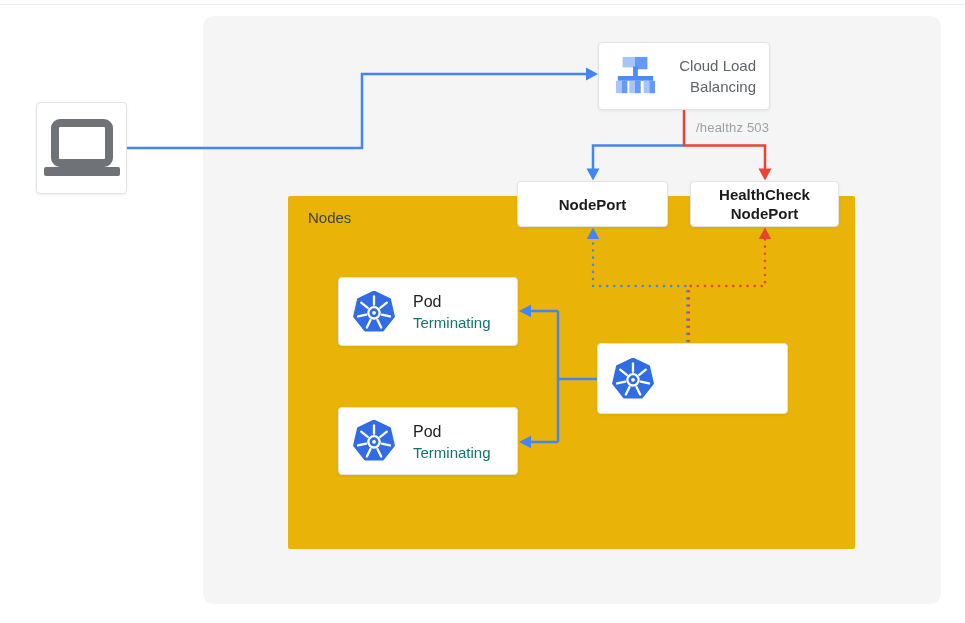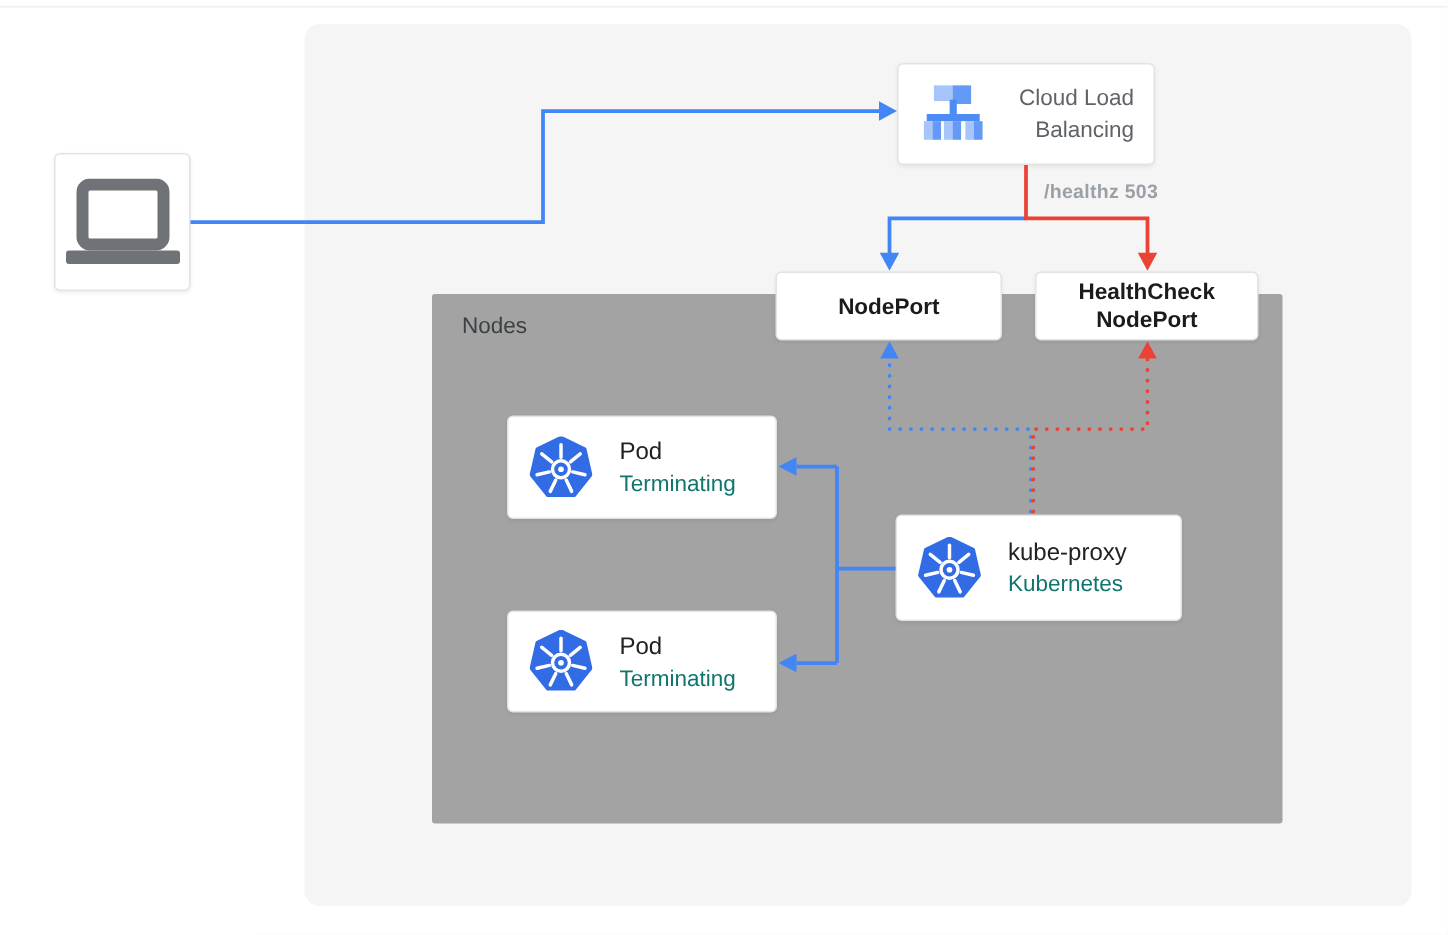--- a/index.html
+++ b/index.html
@@ -8,21 +8,21 @@
     background:#ffffff; overflow:hidden;
     font-family:"Liberation Sans", sans-serif;
   }
   .topline { position:absolute; top:4px; left:0; width:100%; height:1px; background:#f0f0f1; }
   .canvas {
     position:absolute; left:203px; top:16px; width:738px; height:588px;
     background:#f5f5f6; border-radius:10px;
   }
   .nodes-panel {
     position:absolute; left:288px; top:196px; width:567px; height:353px;
-    background:#a3a3a3; border-radius:2px;
+    background:#eab308; border-radius:2px;
   }
   .nodes-label {
     position:absolute; left:20px; top:13px;
     font-size:15px; color:#3c4043;
   }
   .box {
     position:absolute; background:#ffffff; box-sizing:border-box;
     border:1px solid #e3e3e3; border-radius:4px;
     box-shadow:0 1px 3px rgba(0,0,0,0.07);
   }
@@ -38,21 +38,21 @@
   .nodeport-box { left:517px; top:181px; width:151px; height:46px; }
   .hc-box { left:690px; top:181px; width:149px; height:46px; }
   .res-box { display:flex; align-items:center; padding-left:14px; gap:18px; }
   .pod1-box { left:338px; top:277px; width:180px; height:69px; }
   .pod2-box { left:338px; top:407px; width:180px; height:68px; }
   .kp-box { left:597px; top:343px; width:191px; height:71px; }
   .res-title { font-size:16px; line-height:23px; color:#212121; }
   .res-sub { font-size:15px; line-height:20px; color:#0f766e; }
   .healthz {
     position:absolute; left:696px; top:120px;
-    font-size:13px; font-weight:bold; color:#9aa0a6; letter-spacing:.2px;
+    font-size:13px; font-weight:normal; color:#9aa0a6; letter-spacing:.2px;
   }
   .overlay { position:absolute; left:0; top:0; z-index:5; pointer-events:none; }
   .icon { flex:0 0 auto; display:block; }
 </style>
 </head>
 <body>
 
 <div class="stage">
   <div class="topline"></div>
   <div class="canvas"></div>
@@ -173,18 +173,14 @@
         <line x1="50" y1="33" x2="50" y2="13"></line>
         <line x1="64.9" y1="40.2" x2="80.5" y2="27.7"></line>
         <line x1="68.5" y1="56.2" x2="88" y2="60.7"></line>
         <line x1="58.3" y1="69.1" x2="67" y2="87.1"></line>
         <line x1="41.7" y1="69.1" x2="33" y2="87.1"></line>
         <line x1="31.5" y1="56.2" x2="12" y2="60.7"></line>
         <line x1="35.1" y1="40.2" x2="19.5" y2="27.7"></line>
       </g>
       <circle cx="50" cy="52" r="4.5" fill="#ffffff"></circle>
     </svg>
-    <div>
-      <div class="res-title">kube-proxy</div>
-      <div class="res-sub">Kubernetes</div>
-    </div>
   </div>
 </div>
 
 </body></html>

